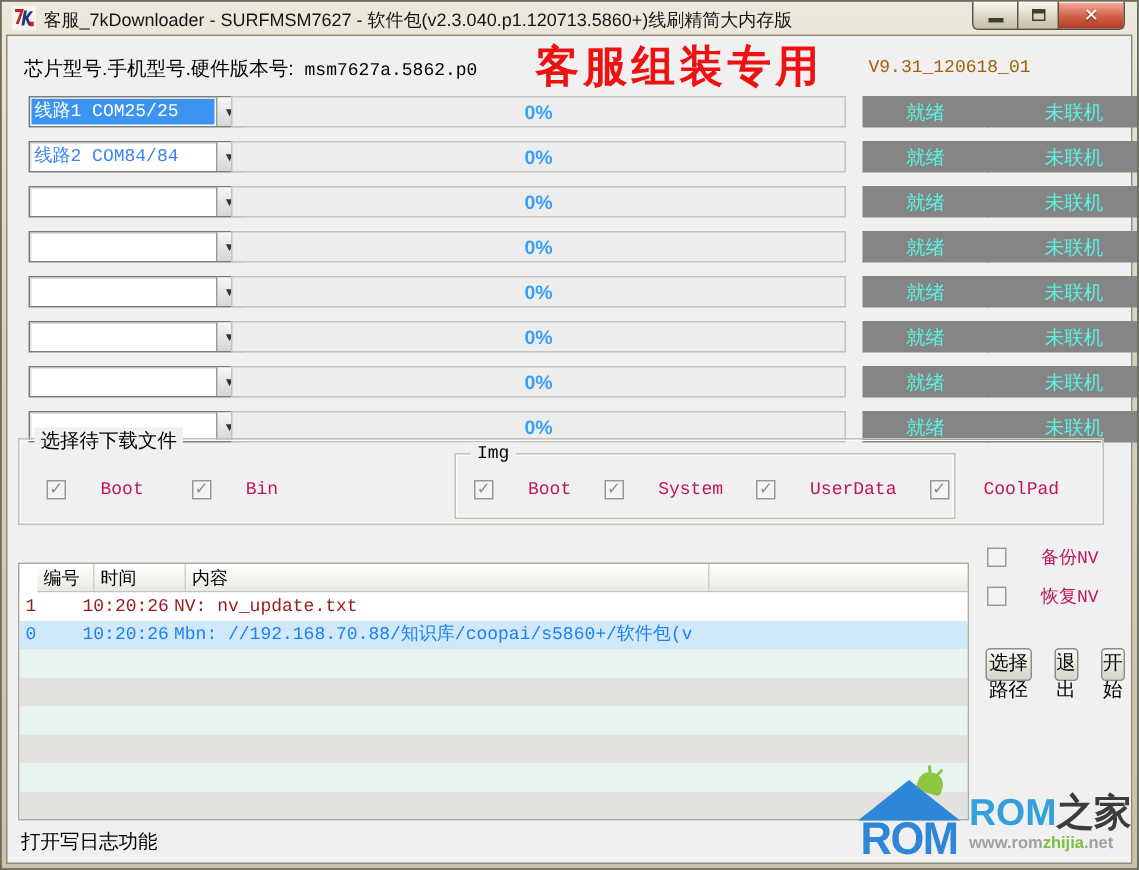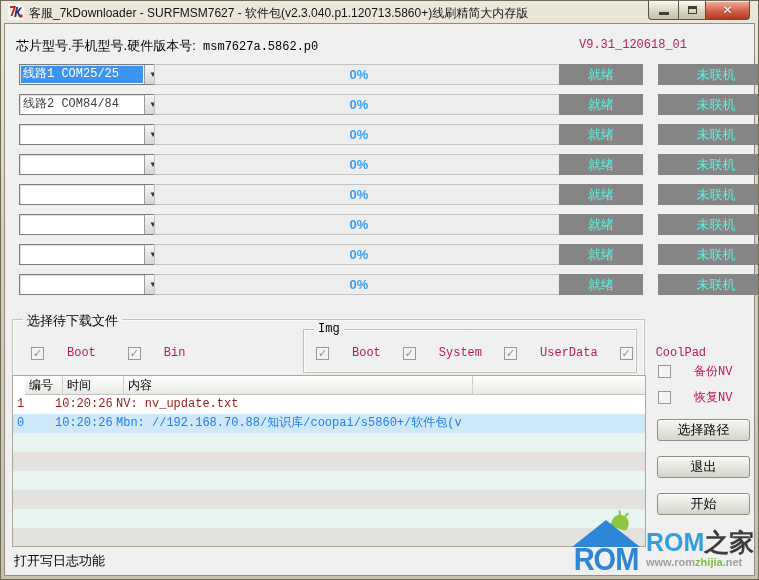--- a/index.html
+++ b/index.html
@@ -28,41 +28,41 @@
     background:linear-gradient(180deg,#f2b3a0,#d4604a 55%,#b23a24);}
   .glyph-min{width:10px;height:3px;background:#3f3f35;margin-top:6px;}
   .glyph-max{width:9px;height:8px;border:1px solid #3f3f35;border-top-width:3px;background:transparent;}
   .glyph-close{color:#fff;font-size:12px;font-weight:bold;line-height:1;text-shadow:0 1px 1px rgba(0,0,0,.4);}
   
   .client{position:absolute;left:3px;right:3px;top:22px;bottom:3px;background:#f0f0f0;border:1px solid #8f8d7c;}
   
   .device-line{position:absolute;left:11px;top:13px;font-size:13px;color:#000000;white-space:nowrap;}
   .device-value{font-family:"Liberation Mono","DejaVu Sans Mono",monospace;font-size:12px;}
   .banner{position:absolute;left:352px;top:1px;font-size:29px;font-weight:bold;letter-spacing:3px;white-space:nowrap;}
-  .version{position:absolute;left:574px;top:14px;font-family:"Liberation Mono","DejaVu Sans Mono",monospace;font-size:12px;color:#be185d;}
+  .version{position:absolute;left:574px;top:14px;font-family:"Liberation Mono","DejaVu Sans Mono",monospace;font-size:12px;color:#a16207;}
   
   .channels{position:absolute;left:0;top:39px;right:0;}
   .channel-row{position:relative;height:30px;}
   .combo{position:absolute;left:14px;top:1px;width:143px;height:21px;background:#fff;
     border:1px solid #7c7c7c;box-shadow:inset 1px 1px 0 #dfdfdf;display:flex;}
   .combo-text{flex:1;font-family:"Liberation Mono","DejaVu Sans Mono",monospace;font-size:12px;
-    line-height:17px;margin:1px;padding:0 2px;white-space:nowrap;overflow:hidden;color:#404040;}
+    line-height:17px;margin:1px;padding:0 2px;white-space:nowrap;overflow:hidden;color:#3b82f6;}
   .combo-text.hl{background:#3d94f0;color:#fff;}
   .combo-btn{width:17px;border-left:1px solid #9a9a9a;background:linear-gradient(180deg,#f6f6f6,#d6d6d6);
     font-size:8px;color:#333;display:flex;align-items:center;justify-content:center;}
   .progress{position:absolute;left:149px;top:1px;width:410px;height:21px;background:#ededed;
     border:1px solid #c3c3c3;text-align:center;}
   .progress-text{font-size:13px;font-weight:bold;line-height:20px;}
   .status{position:absolute;top:1px;height:21px;background:#858585;text-align:center;
     font-size:13px;line-height:21px;}
-  .st-ready{left:554px;width:84px;}
+  .st-ready{left:570px;width:84px;}
   .st-offline{left:653px;width:116px;}
   
   .groupbox{position:absolute;border:1px solid #c2c2b6;box-shadow:inset 0 0 0 1px #fbfbf7;}
-  .gb-main{left:7px;top:295px;width:633px;height:58px;text-align:center;}
+  .gb-main{left:7px;top:268px;width:724px;height:58px;text-align:center;}
   .gb-img{left:290px;top:9px;width:334px;height:44px;}
   .gb-legend{position:absolute;top:-8px;left:10px;background:#f0f0f0;padding:0 4px;font-size:13px;color:#000;white-space:nowrap;}
   .gb-legend.mono{font-family:"Liberation Mono","DejaVu Sans Mono",monospace;font-size:12px;}
   .cb-row{position:absolute;display:flex;align-items:center;}
   .dl-checks{left:18px;top:26px;gap:32px;}
   .img-checks{left:12px;top:16px;gap:22px;}
   .nv-checks{position:absolute;left:653px;top:339px;display:flex;flex-direction:column;gap:9px;}
   .cb{display:inline-flex;align-items:center;gap:5px;cursor:default;}
   .cb-box{width:13px;height:13px;background:#f4f4f4;border:1px solid #999;display:flex;
     align-items:center;justify-content:center;font-size:11px;color:#8b8b8b;line-height:1;}
@@ -74,21 +74,21 @@
   .t-col0{width:38px;}.t-col1{width:61px;}.t-col2{width:349px;}.t-col3{flex:1;border-right:none;}
   .t-row{display:flex;height:19px;background:#fff;}
   .t-row .t-cell{border-right:none;font-family:"Liberation Mono","DejaVu Sans Mono",monospace;line-height:19px;}
   .t-row.selected{background:#cfe8fa;}
   .t-row.nv .t-cell{color:#9b1a1a;}
   .t-row.mbn .t-cell{color:#1f7ff0;}
   .t-stripe{height:19px;}
   .t-stripe.even{background:#e8f4f0;}
   .t-stripe.odd{background:#e4e2de;}
   
-  .actions{position:absolute;left:652px;top:395px;width:93px;display:flex;flex-direction:column;gap:15px;}
+  .actions{position:absolute;left:652px;top:408px;width:93px;display:flex;flex-direction:row;gap:15px;}
   .btn{height:22px;border:1px solid #8e8e84;border-radius:3px;
     background:linear-gradient(180deg,#f7f7f5,#e3e3dc 60%,#d5d5cb);
     box-shadow:inset 0 1px 0 #fff;font-size:13px;color:#000;
     font-family:"Liberation Sans","DejaVu Sans",sans-serif;padding:0;}
   
   .statusbar-text{position:absolute;left:9px;top:528px;font-size:13px;color:#000;}
   
   .logo{position:absolute;left:565px;top:494px;width:182px;height:58px;}
   .android{position:absolute;left:42px;top:-3px;width:17px;height:14px;background:#8dc63f;
     border-radius:8px 8px 3px 3px;transform:rotate(18deg);}
@@ -128,20 +128,21 @@
         </div>
       <div class="capbtn close">
           <span class="glyph-close">✕</span>
         </div>
     </div>
   </div>
 
   <div class="client">
 
     <div class="device-line"><span>芯片型号.手机型号.硬件版本号:</span><span class="device-value"> msm7627a.5862.p0</span></div>
+    <div class="banner" style="color: rgb(238, 17, 17);">客服组装专用</div>
     <div class="version">V9.31_120618_01</div>
 
     <div class="channels">
   <div class="channel-row">
     <div class="combo">
       <span class="combo-text hl">线路1  COM25/25</span>
       <span class="combo-btn">▼</span>
     </div>
     <div class="progress"><span class="progress-text" style="color: rgb(56, 160, 248);">0%</span></div>
     <div class="status st-ready" style="color: rgb(90, 242, 226); background: rgb(133, 133, 133);">就绪</div>

